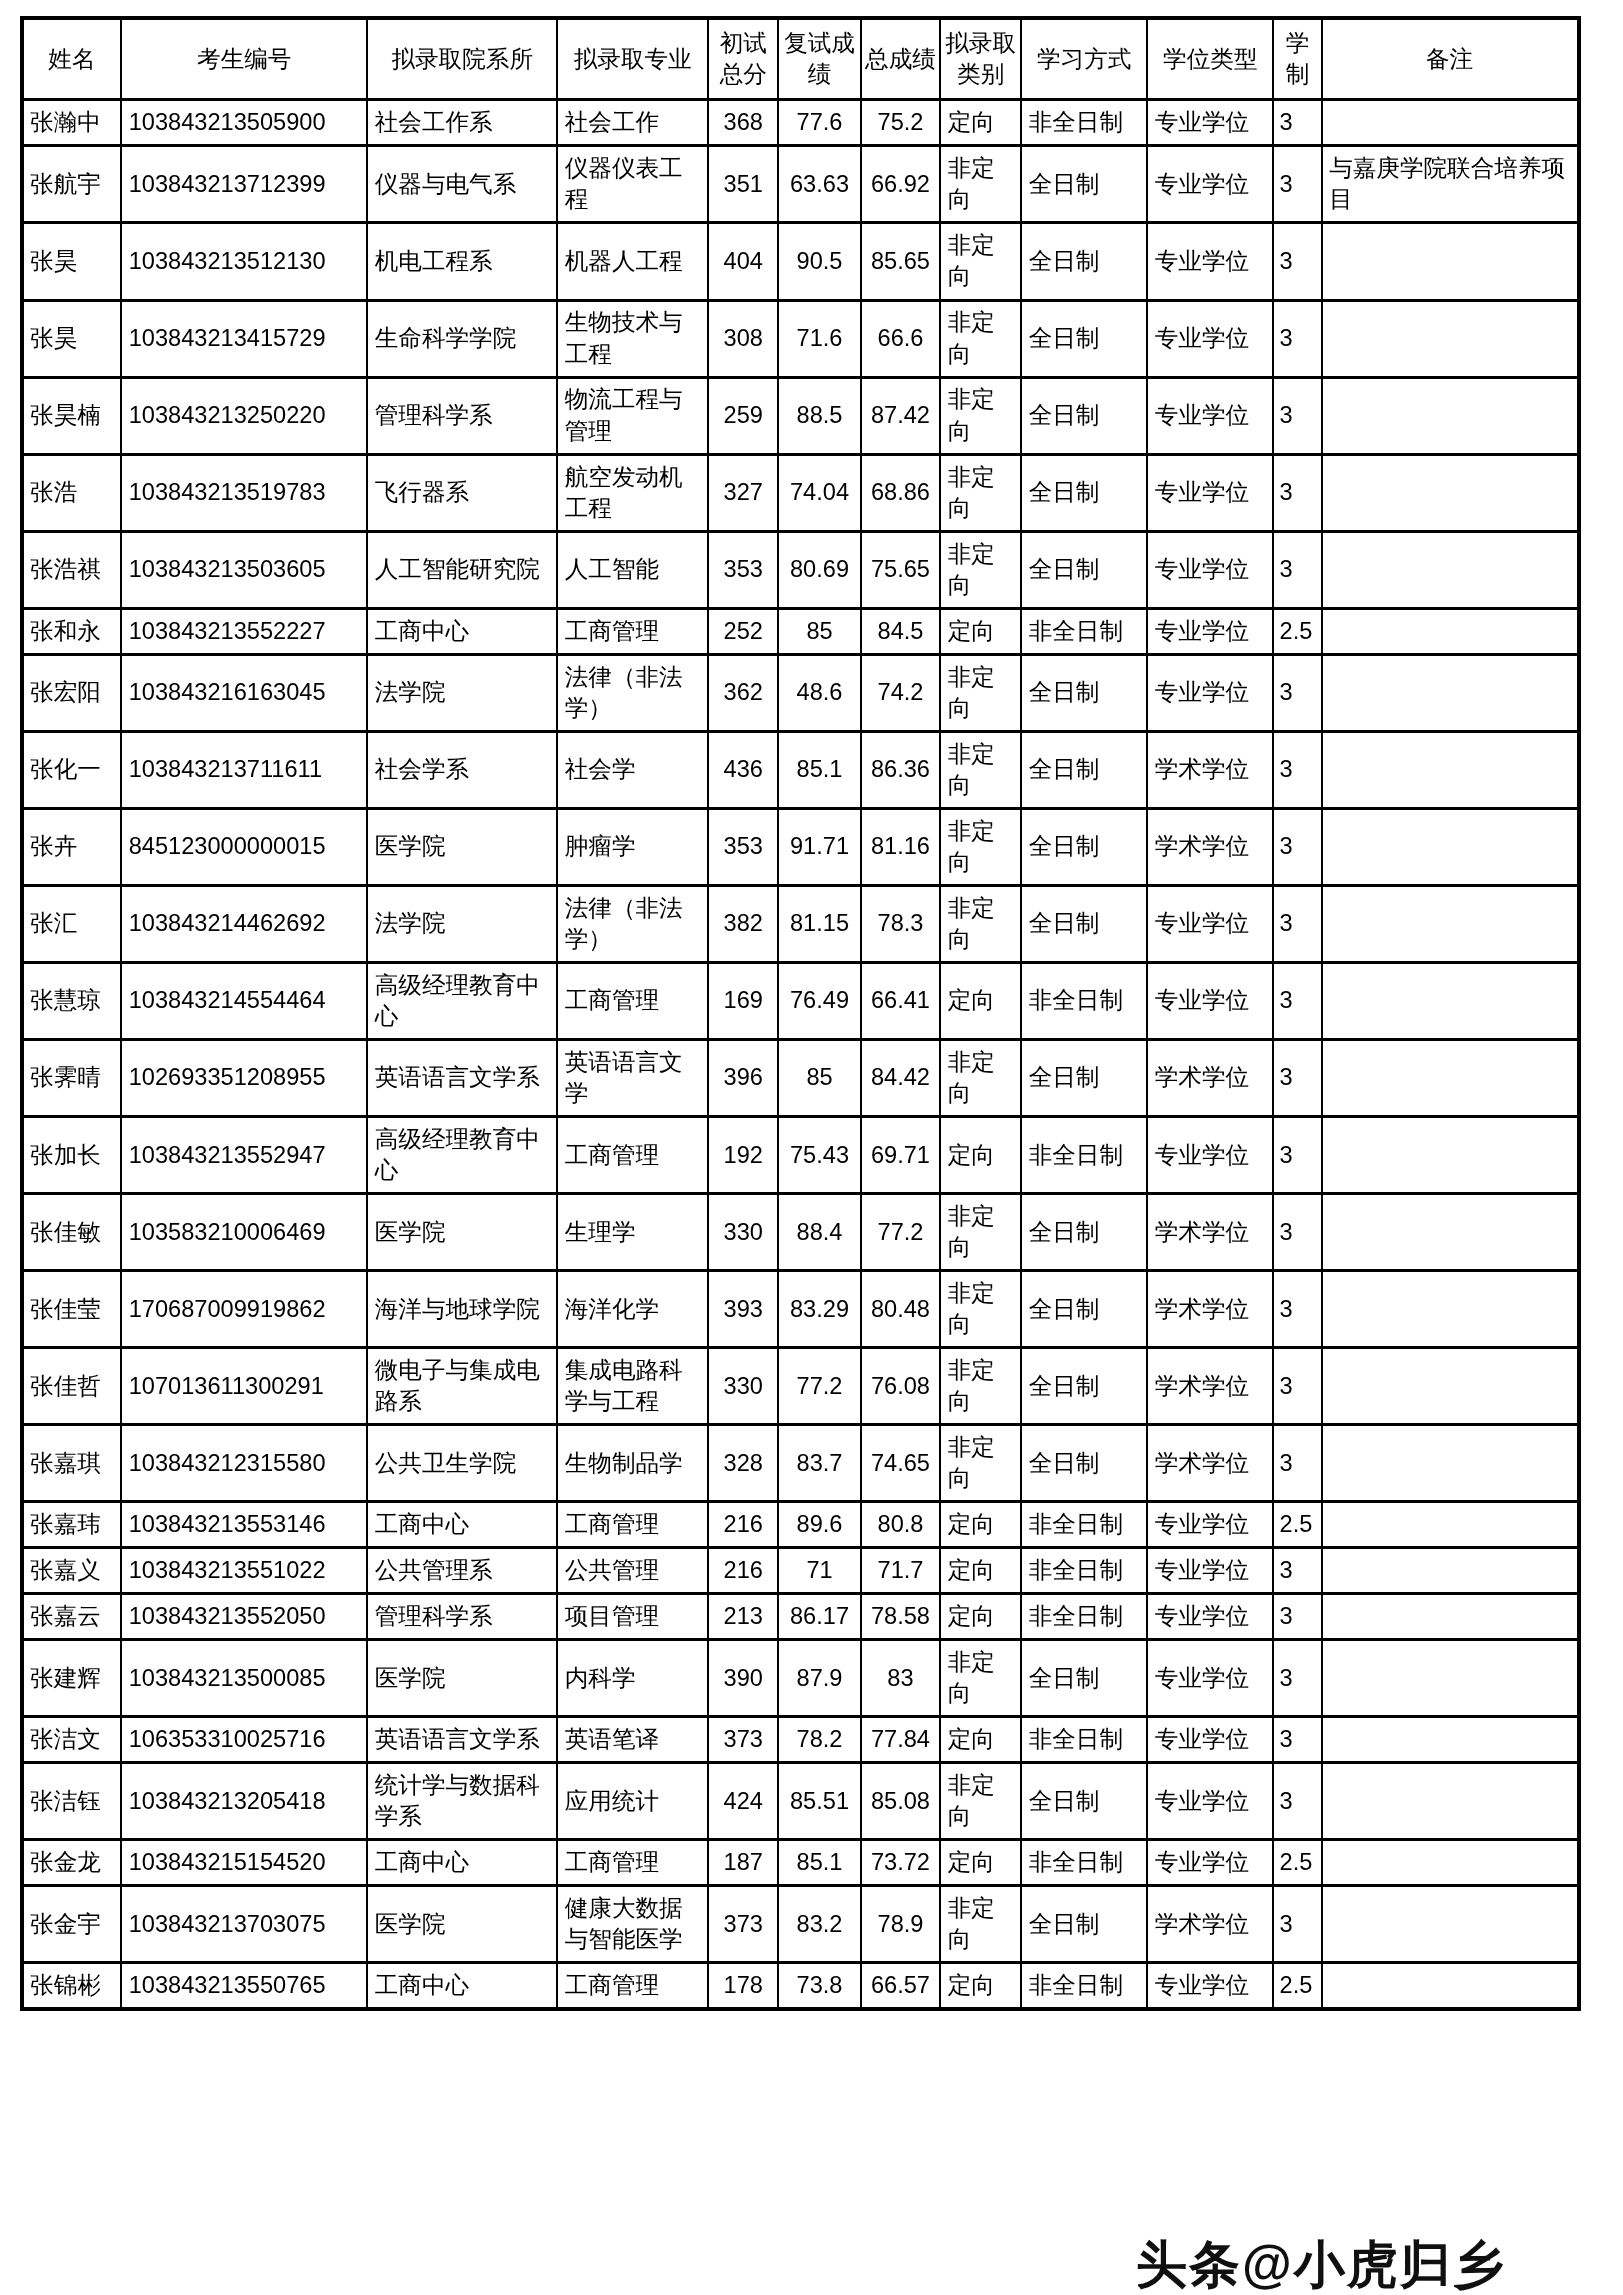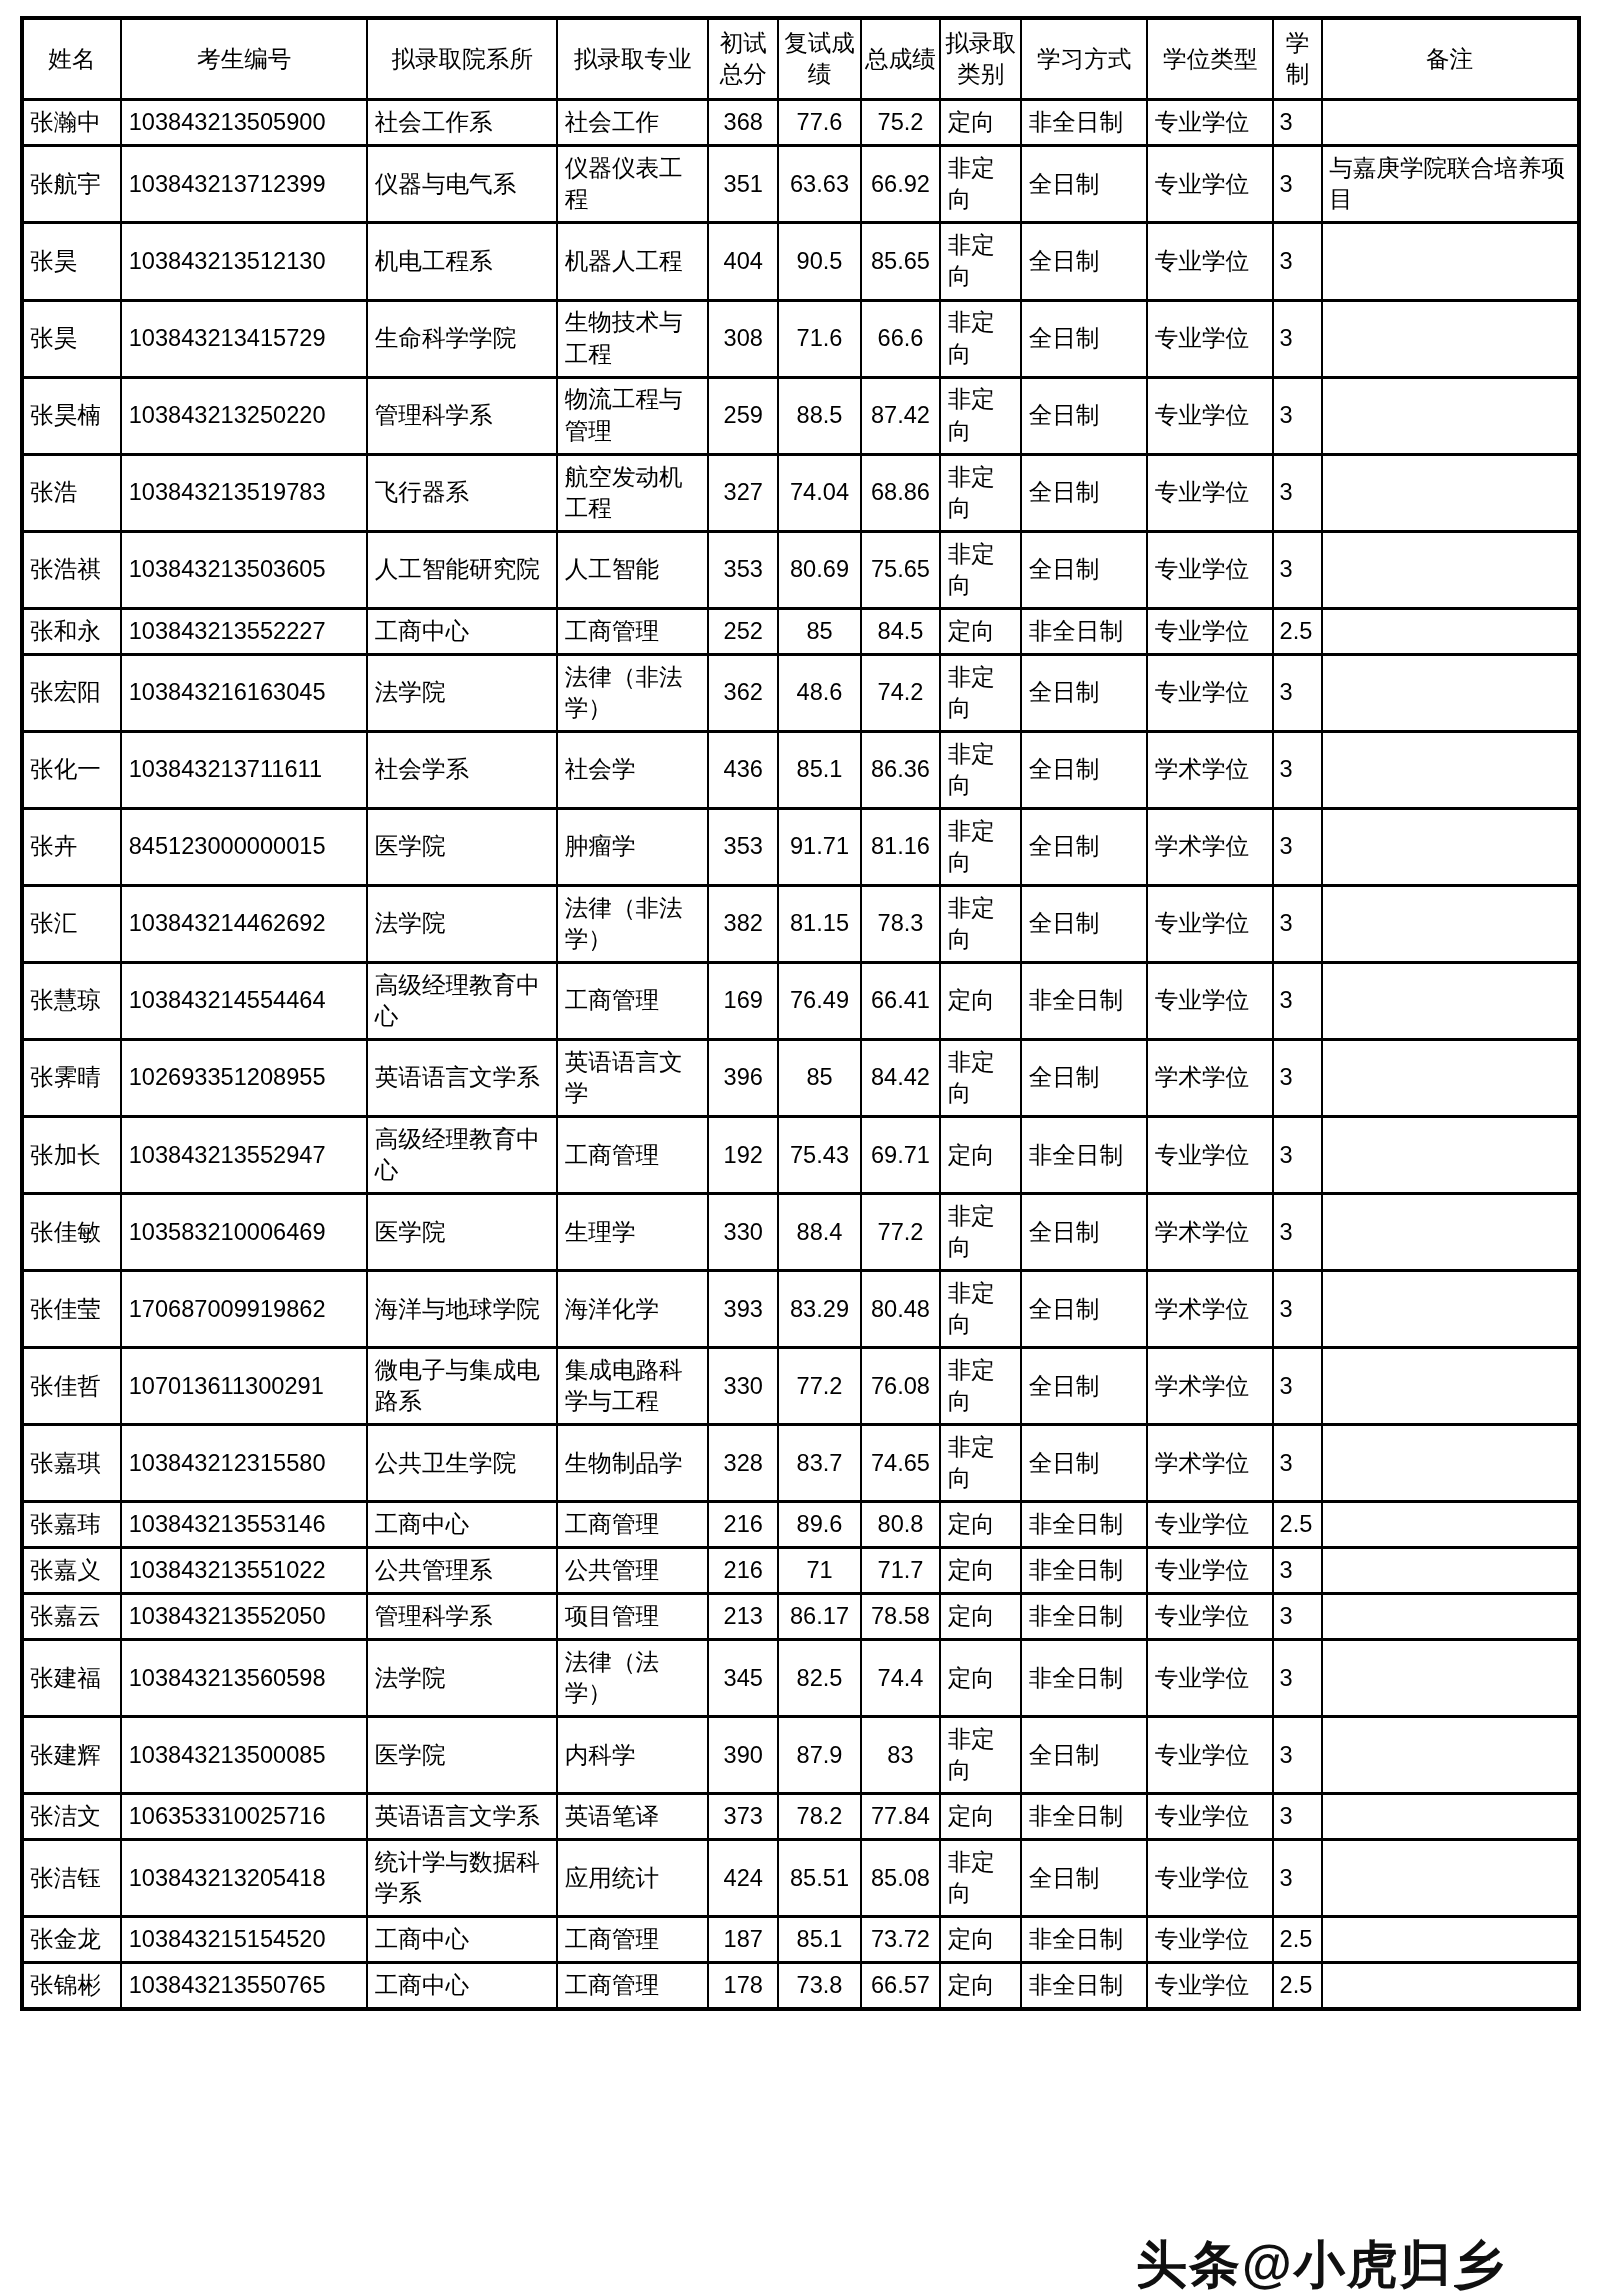--- a/index.html
+++ b/index.html
@@ -403,34 +403,20 @@
         <td class="c4">213</td>
         <td class="c5">86.17</td>
         <td class="c6">78.58</td>
         <td class="c7">定向</td>
         <td class="c8">非全日制</td>
         <td class="c9">专业学位</td>
         <td class="c10">3</td>
         <td class="c11"></td>
       </tr>
       <tr>
-        <td class="c0">张建福</td>
-        <td class="c1">103843213560598</td>
-        <td class="c2">法学院</td>
-        <td class="c3">法律（法学）</td>
-        <td class="c4">345</td>
-        <td class="c5">82.5</td>
-        <td class="c6">74.4</td>
-        <td class="c7">定向</td>
-        <td class="c8">非全日制</td>
-        <td class="c9">专业学位</td>
-        <td class="c10">3</td>
-        <td class="c11"></td>
-      </tr>
-      <tr>
         <td class="c0">张建辉</td>
         <td class="c1">103843213500085</td>
         <td class="c2">医学院</td>
         <td class="c3">内科学</td>
         <td class="c4">390</td>
         <td class="c5">87.9</td>
         <td class="c6">83</td>
         <td class="c7">非定向</td>
         <td class="c8">全日制</td>
         <td class="c9">专业学位</td>
@@ -473,20 +459,34 @@
         <td class="c4">187</td>
         <td class="c5">85.1</td>
         <td class="c6">73.72</td>
         <td class="c7">定向</td>
         <td class="c8">非全日制</td>
         <td class="c9">专业学位</td>
         <td class="c10">2.5</td>
         <td class="c11"></td>
       </tr>
       <tr>
+        <td class="c0">张金宇</td>
+        <td class="c1">103843213703075</td>
+        <td class="c2">医学院</td>
+        <td class="c3">健康大数据与智能医学</td>
+        <td class="c4">373</td>
+        <td class="c5">83.2</td>
+        <td class="c6">78.9</td>
+        <td class="c7">非定向</td>
+        <td class="c8">全日制</td>
+        <td class="c9">学术学位</td>
+        <td class="c10">3</td>
+        <td class="c11"></td>
+      </tr>
+      <tr>
         <td class="c0">张锦彬</td>
         <td class="c1">103843213550765</td>
         <td class="c2">工商中心</td>
         <td class="c3">工商管理</td>
         <td class="c4">178</td>
         <td class="c5">73.8</td>
         <td class="c6">66.57</td>
         <td class="c7">定向</td>
         <td class="c8">非全日制</td>
         <td class="c9">专业学位</td>

